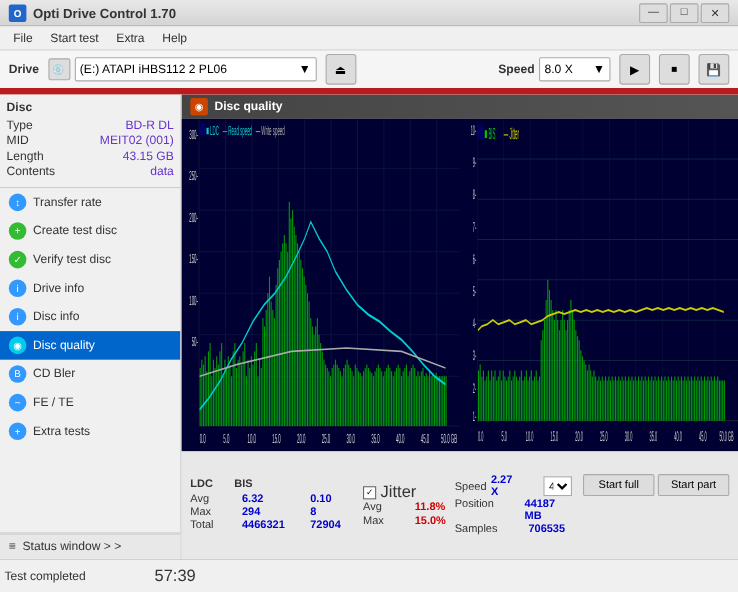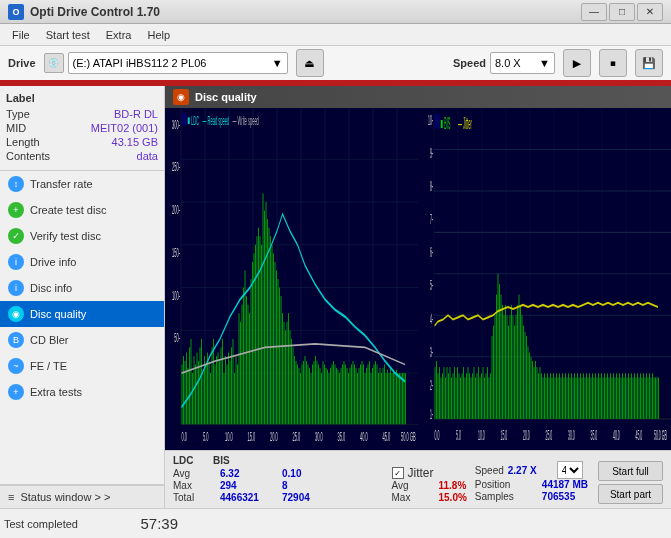--- a/index.html
+++ b/index.html
@@ -55,34 +55,34 @@
     
     
     .right-panel { flex: 1; display: flex; flex-direction: column; overflow: hidden; }
     .disc-quality-header { background: linear-gradient(to right, #444, #555); height: 22px; display: flex; align-items: center; padding: 0 8px; gap: 6px; }
     .disc-quality-title { color: white; font-size: 11px; font-weight: bold; }
     .disc-quality-icon { width: 16px; height: 16px; background: #cc4400; border-radius: 2px; display: flex; align-items: center; justify-content: center; font-size: 9px; color: white; }
     
     .charts-area { flex: 1; background: #000033; display: flex; flex-direction: row; }
     
     
-    .stats-bar { background: #e8e8e8; border-top: 1px solid #ccc; padding: 4px 8px; display: flex; gap: 0; align-items: flex-end; }
+    .stats-bar { background: #e8e8e8; border-top: 1px solid #ccc; padding: 20px 8px; display: flex; gap: 0; align-items: center; }
     .stats-col { flex: 1; }
     .stats-row { display: flex; gap: 12px; font-size: 10px; margin-bottom: 1px; }
     .stats-label { color: #333; width: 35px; }
     .stats-val-blue { color: #0000cc; font-weight: bold; width: 50px; }
     .stats-val-blue2 { color: #0000cc; font-weight: bold; width: 40px; }
     
     .jitter-section { display: flex; align-items: center; gap: 4px; }
     .checkbox { width: 12px; height: 12px; border: 1px solid #666; background: white; display: flex; align-items: center; justify-content: center; font-size: 8px; }
     .jitter-val { color: #cc0000; font-size: 10px; font-weight: bold; }
     .speed-stat { display: flex; gap: 4px; align-items: center; }
     .speed-val { color: #0000cc; font-size: 10px; font-weight: bold; }
     .speed-select { height: 18px; width: 26px; font-size: 10px; background: white; border: 1px solid #aaa; margin-left: 16px; }
-    .buttons-col { display: flex; flex-direction: column; gap: 3px; }
+    .buttons-col { display: flex; gap: 3px; }
     .stat-btn { height: 20px; width: 65px; background: #ddd; border: 1px solid #aaa; border-radius: 2px; font-size: 10px; cursor: pointer; }
     
     
     .status-bar { background: #f0f0f0; height: 30px; border-top: 1px solid #ccc; display: flex; align-items: center; padding: 0 4px; gap: 4px; }
     .status-text { font-size: 11px; color: #333; width: 120px; }
     .progress-bar { flex: 1; height: 16px; background: #ddd; border: 1px solid #aaa; border-radius: 2px; overflow: hidden; }
     .progress-fill { height: 100%; background: #33cc33; display: flex; align-items: center; justify-content: flex-end; padding-right: 4px; font-size: 10px; color: #006600; font-weight: bold; }
     .status-time { font-size: 15px; color: #333; width: 50px; text-align: right; }
   </style>
 </head>
@@ -126,21 +126,21 @@
   </div>
   <div class="toolbar-icon-btn">▶</div>
   <div class="toolbar-icon-btn">⏹</div>
   <div class="toolbar-icon-btn">💾</div>
 </div>
 
 <div class="main-content">
 
   <div class="sidebar">
     <div class="disc-section">
-      <div class="disc-title">Label</div>
+      <div class="disc-title">Disc</div>
       <div class="disc-row">
         <span class="disc-key">Type</span>
         <span class="disc-val">BD-R DL</span>
       </div>
       <div class="disc-row">
         <span class="disc-key">MID</span>
         <span class="disc-val">MEIT02 (001)</span>
       </div>
       <div class="disc-row">
         <span class="disc-key">Length</span>
@@ -659,21 +659,21 @@
         <div class="stats-row">
           <span class="stats-label">Total</span>
           <span class="stats-val-blue">4466321</span>
           <span class="stats-val-blue2">72904</span>
         </div>
       </div>
 
       <div style="padding: 0 8px;">
         <div class="jitter-section">
           <div class="checkbox">✓</div>
-          <span style="font-size:12px;color:#333;">Jitter</span>
+          <span style="font-size:15px;color:#333;">Jitter</span>
         </div>
         <div class="stats-row">
           <span class="stats-label">Avg</span>
           <span class="jitter-val">11.8%</span>
         </div>
         <div class="stats-row">
           <span class="stats-label">Max</span>
           <span class="jitter-val">15.0%</span>
         </div>
       </div>

